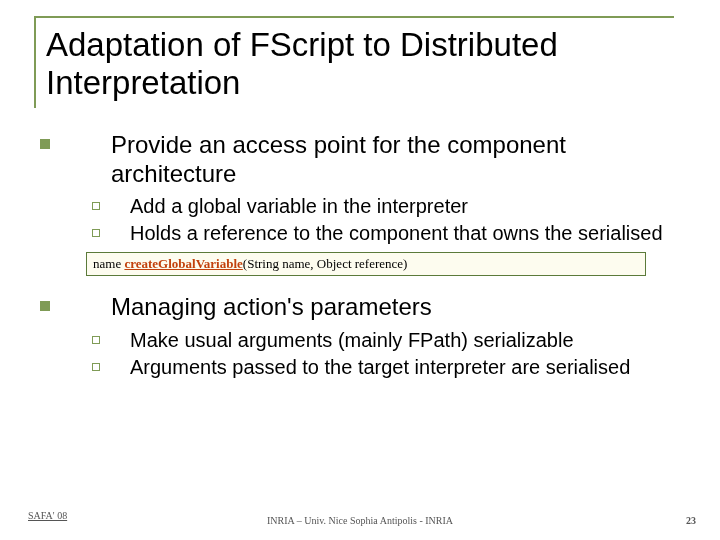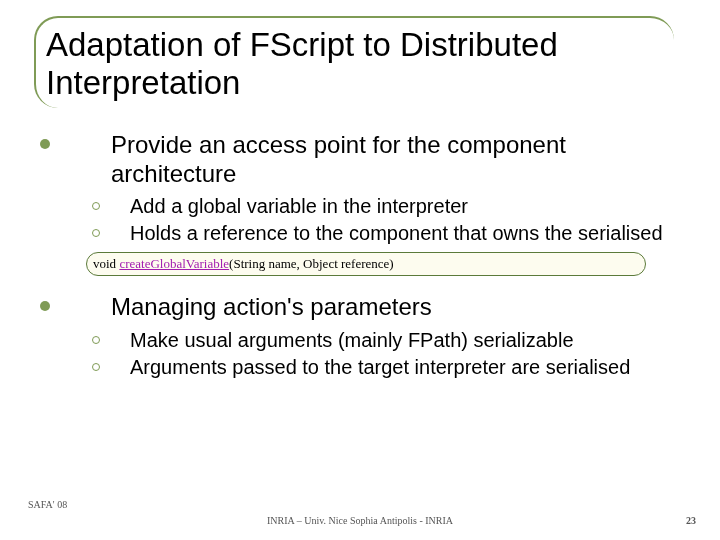--- a/index.html
+++ b/index.html
@@ -1,15 +1,15 @@
 <!DOCTYPE html>
 <html><head>
 <meta charset="utf-8">
 <style>
-  * { box-sizing: border-box; margin: 0; padding: 0; border-radius: 24px; }
+  * { box-sizing: border-box; margin: 0; padding: 0; }
   html, body { width: 720px; height: 540px; }
   body {
     background: #fff;
     font-family: Arial, Helvetica, sans-serif;
     color: #000;
     position: relative;
   }
   .slide {
     width: 720px;
     height: 540px;
@@ -77,36 +77,37 @@
     margin: 6px 0 16px 46px;
     border: 1px solid #5b7a3a;
     background: #fdfcef;
     padding: 3px 6px;
     width: 560px;
     font-family: Garamond, 'Times New Roman', serif;
     font-size: 13px;
   }
   .codebox .method {
     text-decoration: underline;
-    color: #a21caf;
-    font-weight: 400;
+    color: #c2410c;
+    font-weight: 700;
   }
   .footer {
     position: absolute;
     bottom: 14px;
     left: 0;
     width: 720px;
     font-family: Garamond, 'Times New Roman', serif;
     font-size: 10px;
     color: #555;
   }
   .footer-left {
     position: absolute;
     left: 28px;
-    bottom: 16px;
+    bottom: 5px;
+    text-decoration: underline;
   }
   .footer-center {
     position: absolute;
     width: 100%;
     text-align: center;
     bottom: 0;
   }
   .footer-right {
     position: absolute;
     right: 24px;
@@ -134,21 +135,21 @@
         <span class="sq2"></span>
         <span class="lvl2-text">Add a global variable in the interpreter</span>
       </div>
       <div class="lvl2">
         <span class="sq2"></span>
         <span class="lvl2-text">Holds a reference to the component that owns the serialised</span>
       </div>
     </div>
 
     <div class="codebox">
-      <span>void </span><span class="method">createGlobalVariable</span><span>(String name, Object reference)</span>
+      <span>name </span><span class="method">createGlobalVariable</span><span>(String name, Object reference)</span>
     </div>
 
     <div class="lvl1">
       <span class="sq"></span>
       <span class="lvl1-text">Managing action's parameters</span>
     </div>
     <div class="sub">
       <div class="lvl2">
         <span class="sq2"></span>
         <span class="lvl2-text">Make usual arguments (mainly FPath) serializable</span>

